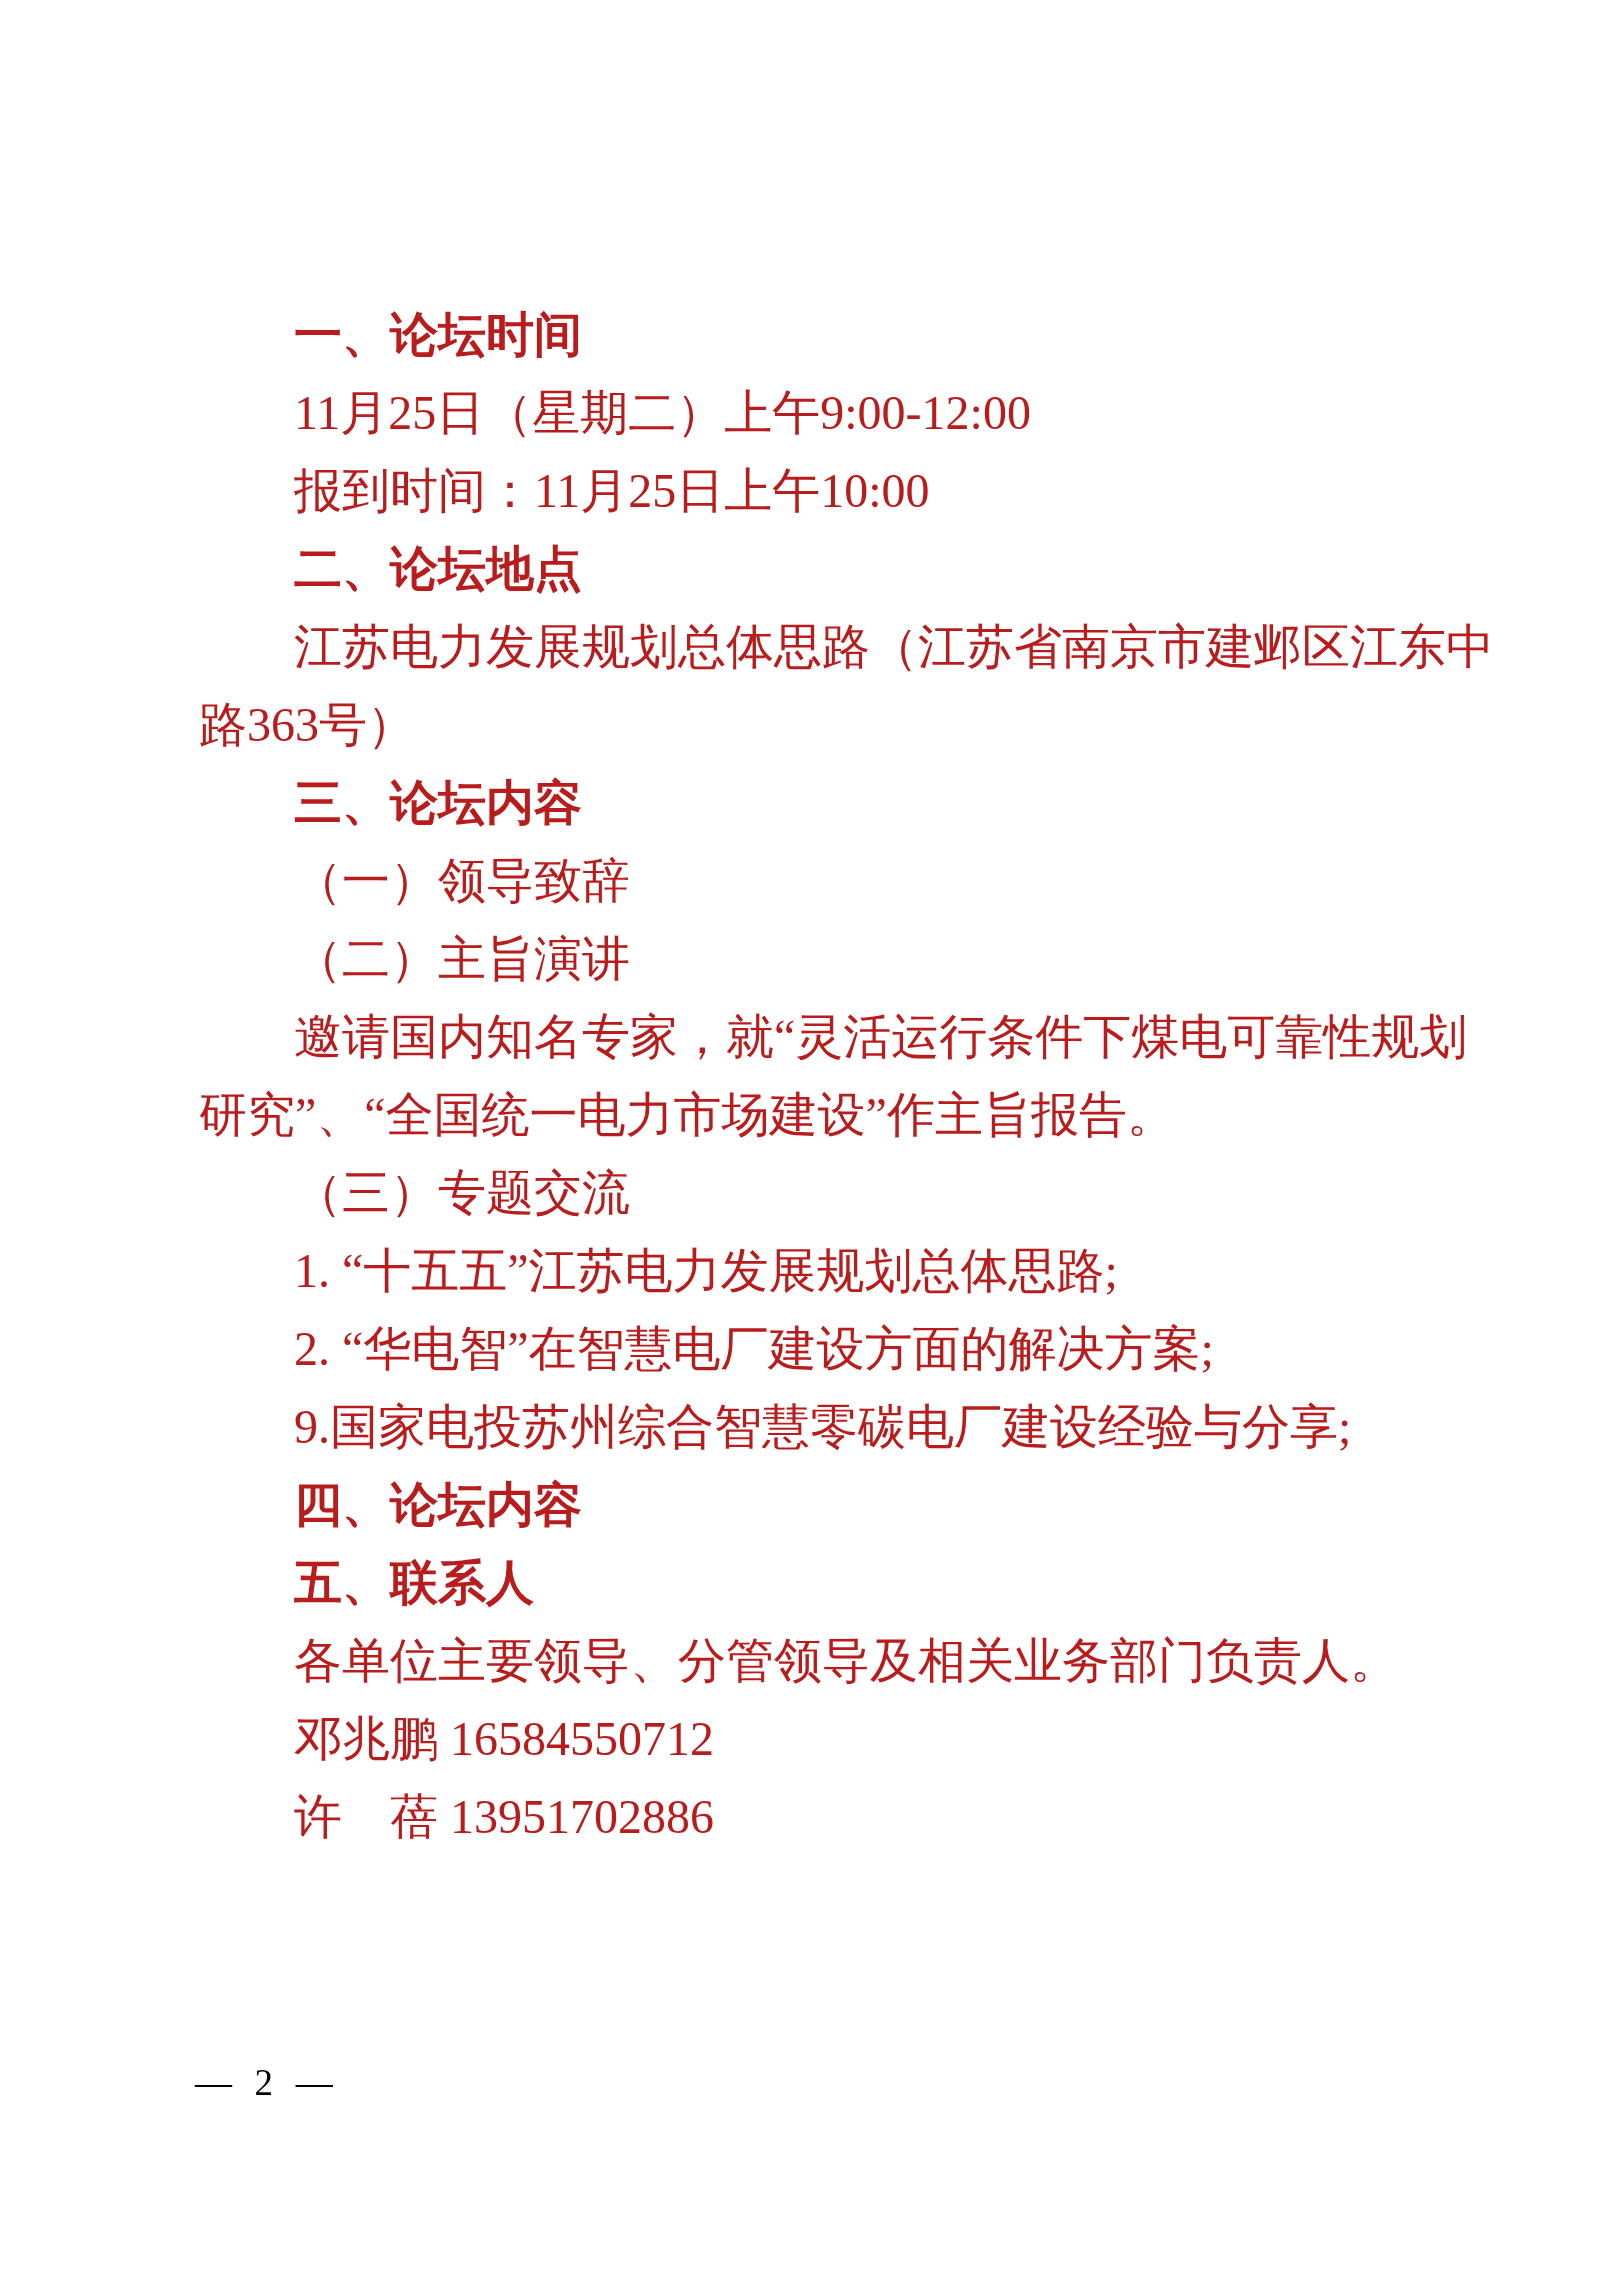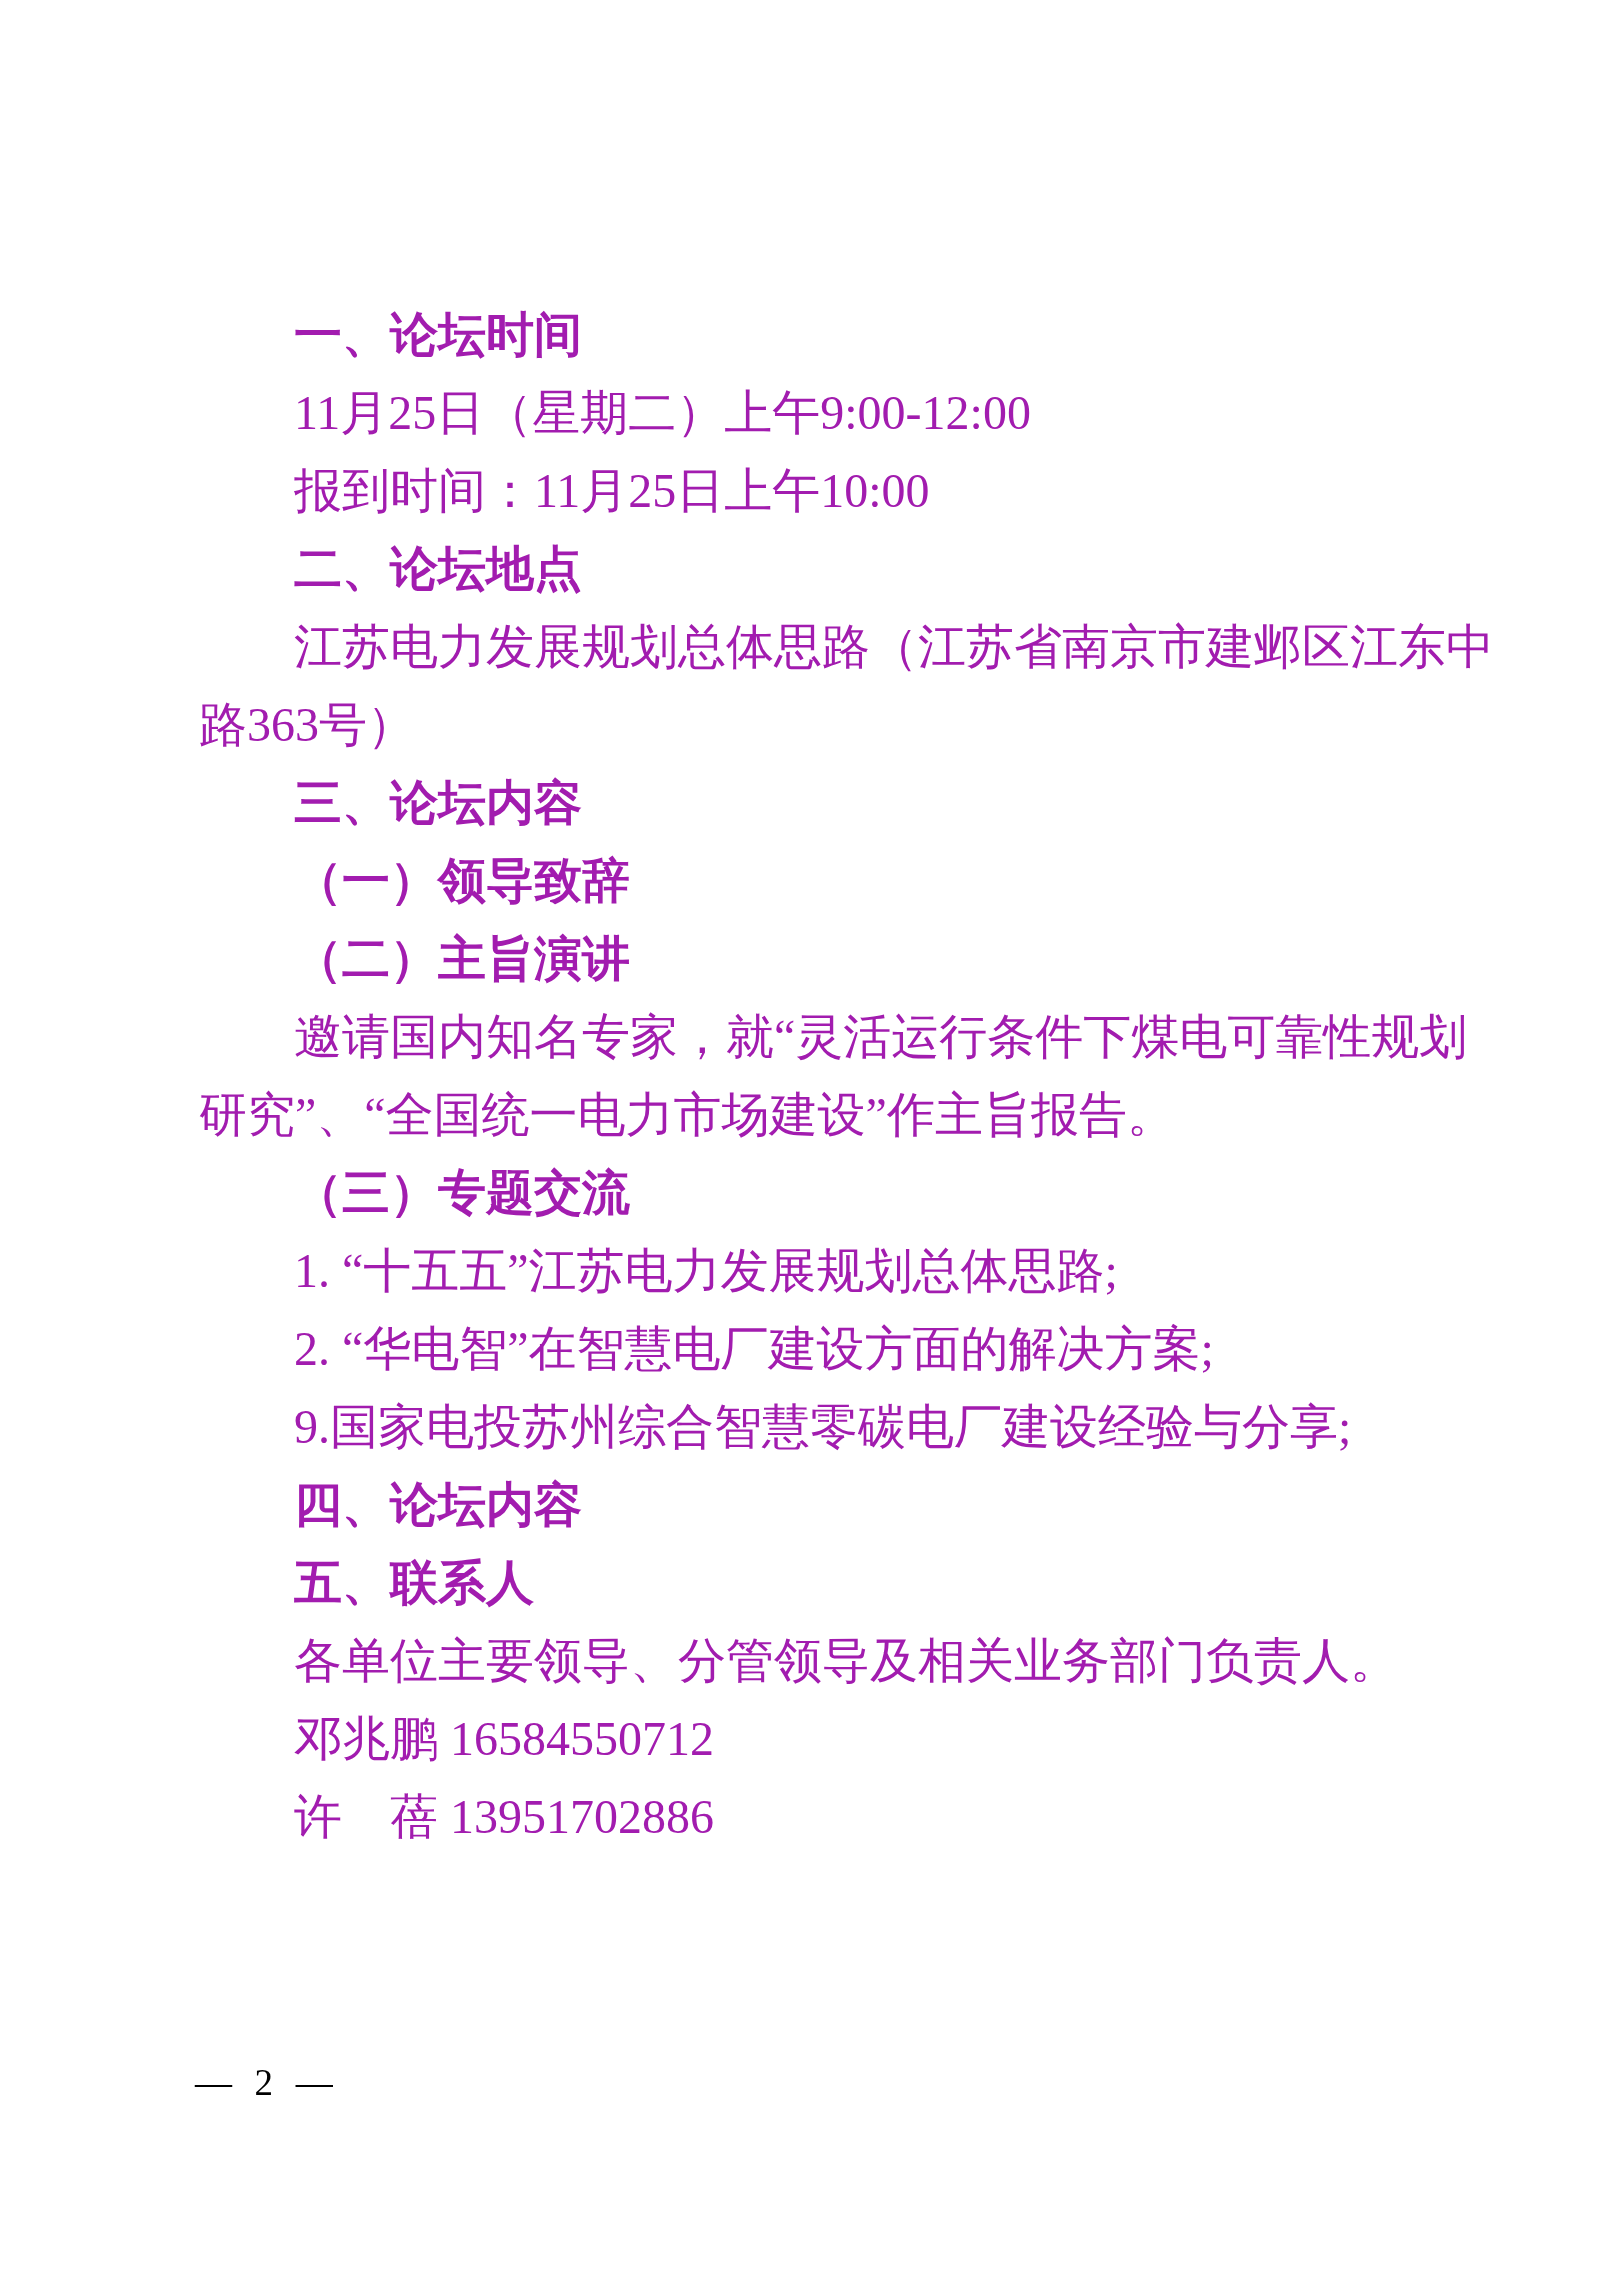--- a/index.html
+++ b/index.html
@@ -19,32 +19,32 @@
     position: absolute;
     left: 199px;
     top: 296px;
     width: 1227px;
   }
   .line {
     height: 78px;
     line-height: 78px;
     font-size: 48px;
     white-space: nowrap;
-    color: #a21caf;
+    color: #b91c1c;
   }
   .indent {
     padding-left: 95px; 
   }
   .h {  
     font-family: "Liberation Sans", "DejaVu Sans", sans-serif;
     font-weight: 700;
   }
   .k {  
     font-family: "Liberation Serif", "DejaVu Serif", serif;
-    font-weight: 700;
+    font-weight: 400;
   }
   .b {  
     font-family: "Liberation Serif", "DejaVu Serif", serif;
     font-weight: 400;
   }
   .footer {
     position: absolute;
     left: 195px;
     top: 2044px;
     height: 78px;

